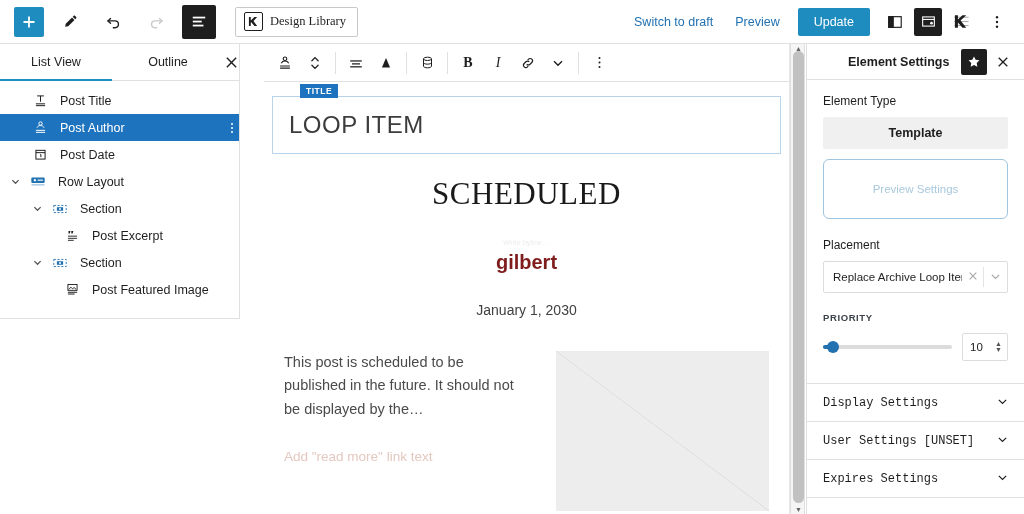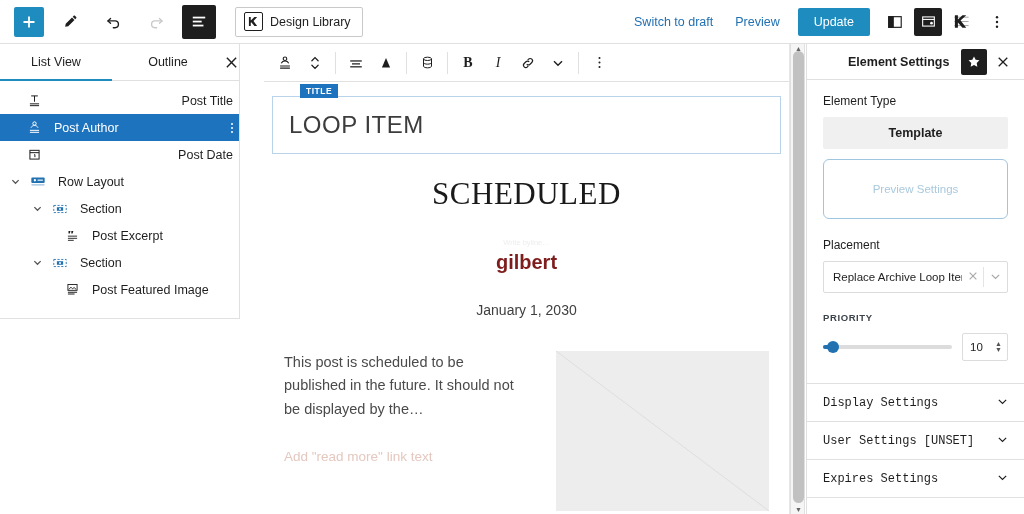--- a/index.html
+++ b/index.html
@@ -10,21 +10,21 @@
     overflow: hidden;
   }
 
   
   .topbar {
     position: absolute; top: 0; left: 0; width: 1024px; height: 44px;
     background: #ffffff;
     border-bottom: 1px solid #e0e0e0;
     display: flex; align-items: center;
   }
-  .tb-left { display: flex; align-items: center; padding-left: 14px; gap: 9px; }
+  .tb-left { display: flex; align-items: center; padding-left: 14px; gap: 9px; font-family: Liberation Serif, serif; }
   .tb-right { margin-left: auto; display: flex; align-items: center; padding-right: 10px; gap: 2px; }
 
   .add-btn {
     width: 30px; height: 30px; background: #1e8cbe; color: #fff;
     display: flex; align-items: center; justify-content: center;
     border-radius: 2px; cursor: pointer;
   }
   .add-btn svg { display:block; }
 
   .ic-btn {
@@ -92,21 +92,21 @@
     font-size: 9px; color: #555;
   }
   .lv-row .blk-icon {
     width: 24px; display: flex; align-items: center; justify-content: center;
   }
   .lv-row .lbl { margin-left: 8px; }
   .lv-row .dots { margin-left: auto; display:flex; flex-direction: column; gap:2px; align-items:center; }
   .lv-row .dots i { width:2px; height:2px; background: currentColor; border-radius: 50%; display:block; }
 
   
-  .ind0 { padding-left: 22px; justify-content: space-between; }
+  .ind0 { padding-left: 28px; }
   .ind1 { padding-left: 4px; }
   .ind2 { padding-left: 26px; }
   .ind3 { padding-left: 60px; }
 
   
   .canvas {
     position: absolute; top: 44px; left: 264px; width: 526px; height: 470px;
     background: #ffffff; border-right: 1px solid #e6e6e6;
   }
   .blocktoolbar {

